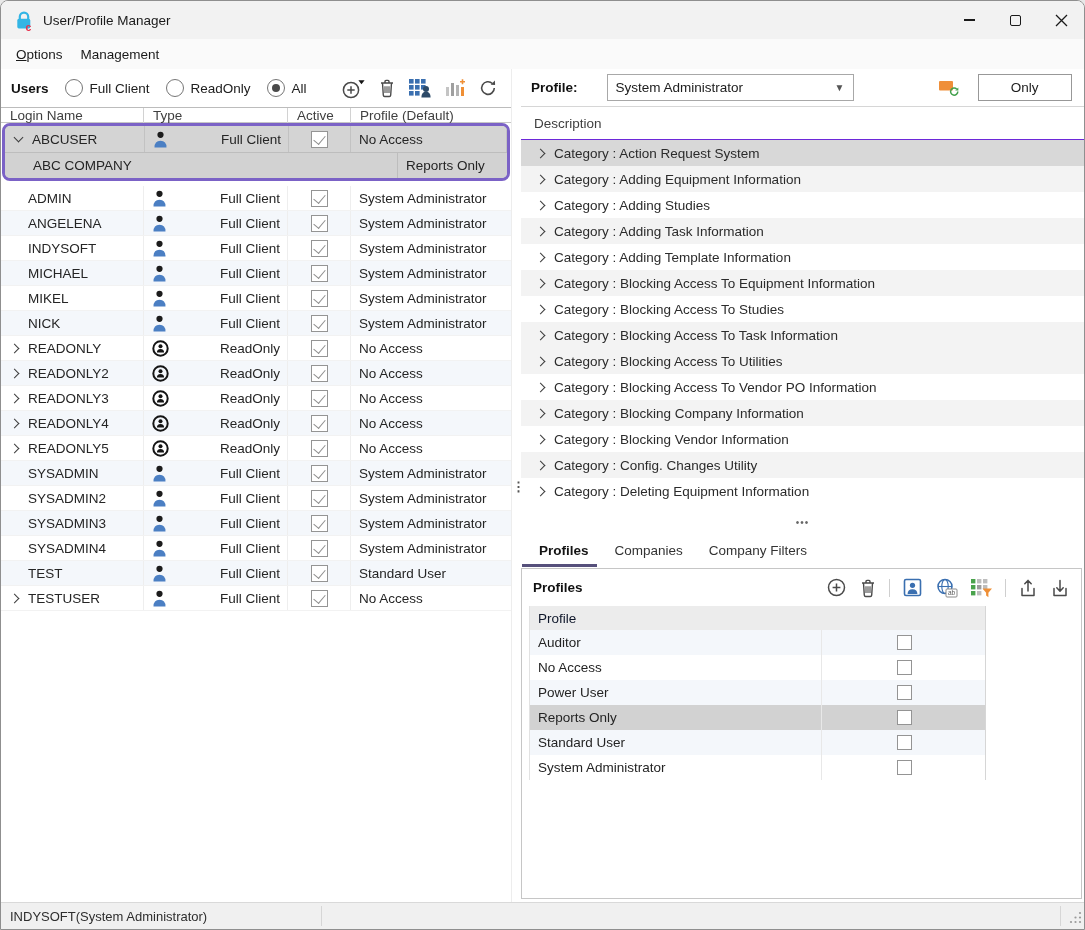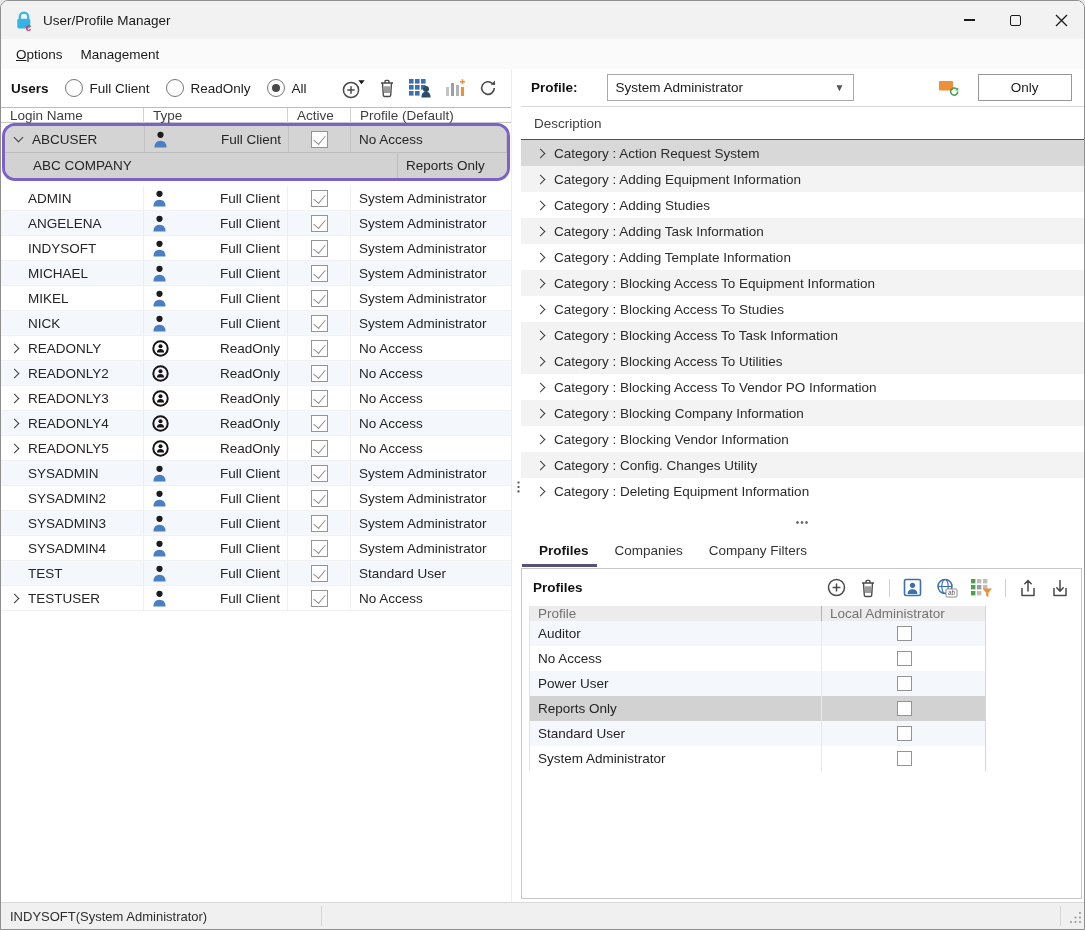--- a/index.html
+++ b/index.html
@@ -60,21 +60,21 @@
   .chev { display:inline-block; width:7px; height:7px; border-right:1.8px solid #3c3c3c;
           border-bottom:1.8px solid #3c3c3c; transform:rotate(-45deg); margin:0 10px 0 6px; flex:none; }
   .chev.down { transform:rotate(45deg); margin-top:-3px; }
   .chev-sp { display:inline-block; width:23px; flex:none; }
 
   .cb { display:inline-block; width:17px; height:17px; background:#fff; border:1px solid #949494; position:relative; flex:none; }
   .cb.checked::after { content:""; position:absolute; left:4px; top:1.5px; width:6px; height:10px;
                        border-right:1.8px solid #8f8f8f; border-bottom:1.8px solid #8f8f8f; transform:rotate(40deg); }
   .cb.small { width:15px; height:15px; }
 
-  .sel-group { border:3px solid #7b62c6; border-radius:13px; margin:0 1px 5px 1px; overflow:hidden; background:#d4d4d4; }
+  .sel-group { border:3px solid #7b62c6; border-radius:8px; margin:0 1px 5px 1px; overflow:hidden; background:#d4d4d4; }
   .sel-group .urow { background:#d4d4d4; border-bottom:none; height:26px; grid-template-columns:140px 144px 62px 1fr; }
   .sel-group .urow .c { border-right:1px solid #c2c2c2; }
   .crow { display:grid; grid-template-columns:392px 1fr; height:26px; background:#d2d2d2;
           border-top:1px solid #bdbdbd; font-size:13.5px; color:#252525; }
   .crow .cname { display:flex; align-items:center; padding-left:28px; }
   .crow .cprof { display:flex; align-items:center; padding-left:8px; border-left:1px solid #bdbdbd; }
 
   
   .profile-bar { height:37px; display:flex; align-items:center; padding-left:10px; }
   .pb-label { font-weight:bold; font-size:13.5px; color:#111; }
@@ -104,22 +104,22 @@
   .tab.active { font-weight:bold; color:#141414; }
   .tab.active::after { content:""; position:absolute; left:1px; right:5px; bottom:0; height:3px; background:#56507b; }
 
   .pbox { position:absolute; left:0; right:2px; top:499px; bottom:3px; border:1px solid #c6c6c6; background:#fff; }
   .ptoolbar { height:37px; display:flex; align-items:center; padding:0 11px; }
   .pt-title { font-weight:bold; font-size:13.5px; color:#111; }
   .pt-icons { margin-left:auto; display:flex; align-items:center; gap:12px; }
   .tsep { width:1px; height:18px; background:#cfcfcf; }
 
   .pgrid { margin-left:7px; width:457px; }
-  .phead { display:grid; grid-template-columns:292px 164px; height:15px; background:#ececec;
-           border:1px solid #b5b5b5; font-size:13.5px; color:#737373; }
+  .phead { display:grid; grid-template-columns:292px 164px; height:24px; background:#ececec;
+           border:1px solid #b5b5b5; font-size:13.5px; color:#0f172a; }
   .phead .hc { display:flex; align-items:center; padding-left:8px; border-right:1px solid #b5b5b5; }
   .phead .hc:last-child { border-right:none; }
   .prow { display:grid; grid-template-columns:292px 164px; height:25px; font-size:13.5px; color:#242424;
           border-bottom:1px solid #ececec; background:#fff; }
   .prow.alt { background:#f4f7fb; }
   .prow.selected { background:#d2d2d2; }
   .prow .pc1 { display:flex; align-items:center; padding-left:8px; border-right:1px solid #e8e8e8; }
   .prow .pc2 { display:flex; align-items:center; justify-content:center; }
   .pgrid-wrap { border-left:1px solid #e2e2e2; border-right:1px solid #d6d6d6; width:457px; margin-left:7px; }
   .pgrid-wrap .pgrid { margin-left:0; border:none; width:455px; }
@@ -747,21 +747,20 @@
               <path d="M4 10.5v7h12v-7"></path>
                 <path d="M10 2.4V13M6.8 9.8l3.2 3.4 3.2-3.4"></path>
             </svg>
           </span>
         </span>
       </div>
 
       <div class="pgrid-wrap">
         <div class="phead pgrid">
           <div class="hc">Profile</div>
-          <div class="hc">Local Administrator</div>
         </div>
         <div id="profiles-grid-body">
             <div class="prow pgrid alt">
               <div class="pc1">Auditor</div>
               <div class="pc2">
                 <span class="cb small"></span>
               </div>
             </div>
             <div class="prow pgrid">
               <div class="pc1">No Access</div>

